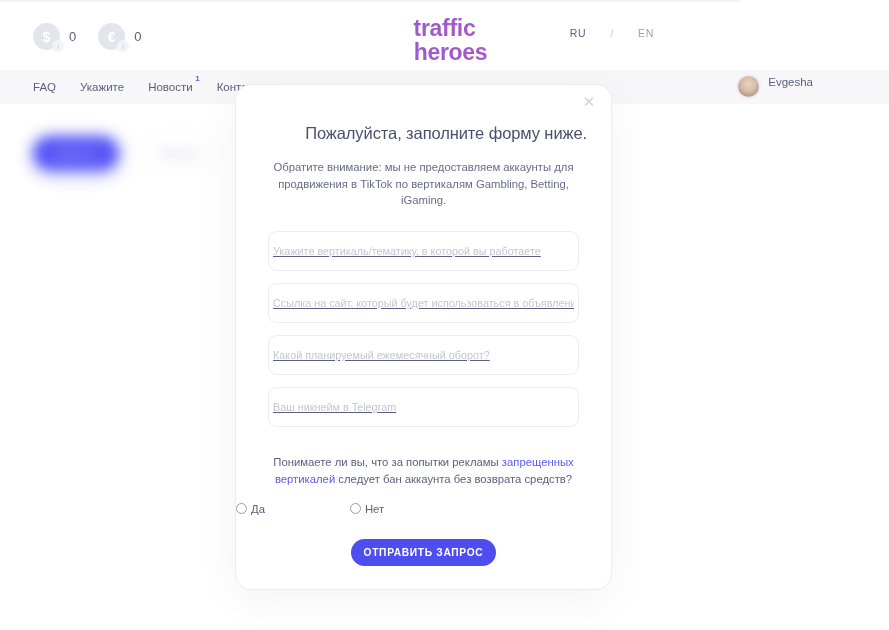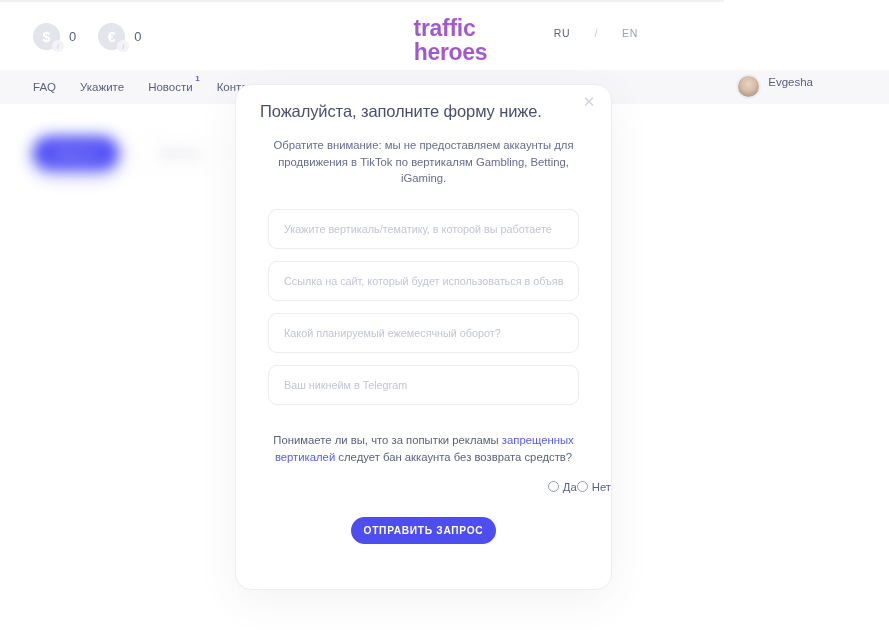--- a/index.html
+++ b/index.html
@@ -17,20 +17,21 @@
   }
 
   
   .topbar {
     position: absolute;
     left: 0; top: 0;
     width: 724px;
     height: 70px;
     background: #ffffff;
     border-top: 2px solid #f2f2f5;
+    padding-left: 16px;
   }
   .balances {
     position: absolute;
     left: 33px; top: 21px;
     display: flex;
     align-items: center;
     gap: 22px;
   }
   .balance {
     display: flex;
@@ -189,22 +190,22 @@
     position: absolute;
     right: 13px; top: 8px;
     width: 18px; height: 18px;
     color: #d2d4de;
     font-size: 15px;
     line-height: 18px;
     text-align: center;
     cursor: pointer;
   }
   .modal-title {
-    margin: 17px 24px 0;
-    text-align: left;
+    margin: 39px 24px 0;
+    text-align: right;
     font-size: 16.5px;
     color: #4a4f6e;
     letter-spacing: -0.1px;
   }
   .modal-subtitle {
     margin: 16px 30px 8px;
     text-align: center;
     font-size: 11.3px;
     line-height: 1.48;
     color: #676c8b;
@@ -213,45 +214,47 @@
   .form {
     margin: 22px 32px 0;
   }
   .field {
     width: 100%;
     height: 40px;
     box-sizing: border-box;
     border: 1px solid #ececf1;
     border-radius: 9px;
     background: #ffffff;
-    padding: 0 15px;
+    padding: 0 4px;
     font-family: "Liberation Sans", sans-serif;
     font-size: 10.8px;
     color: #5a5f7d;
     margin-bottom: 12px;
     outline: none;
+    text-decoration: underline;
   }
   .field::placeholder { color: #c3c5d2; }
 
   .consent {
     margin: 15px 28px 16px;
     text-align: center;
     font-size: 11.3px;
     line-height: 1.45;
     color: #5a5f7d;
   }
   .consent .link {
     color: #5b5bf0;
     text-decoration: none;
   }
 
   .radios {
     margin: 11px 0 0;
     display: flex;
-    justify-content: flex-end;
+    justify-content: flex-start;
+    gap: 85px;
   }
   .radio {
     display: flex;
     align-items: center;
     gap: 4px;
     font-size: 11.3px;
     color: #5a5f7d;
   }
   .radio-mark {
     width: 9px; height: 9px;

